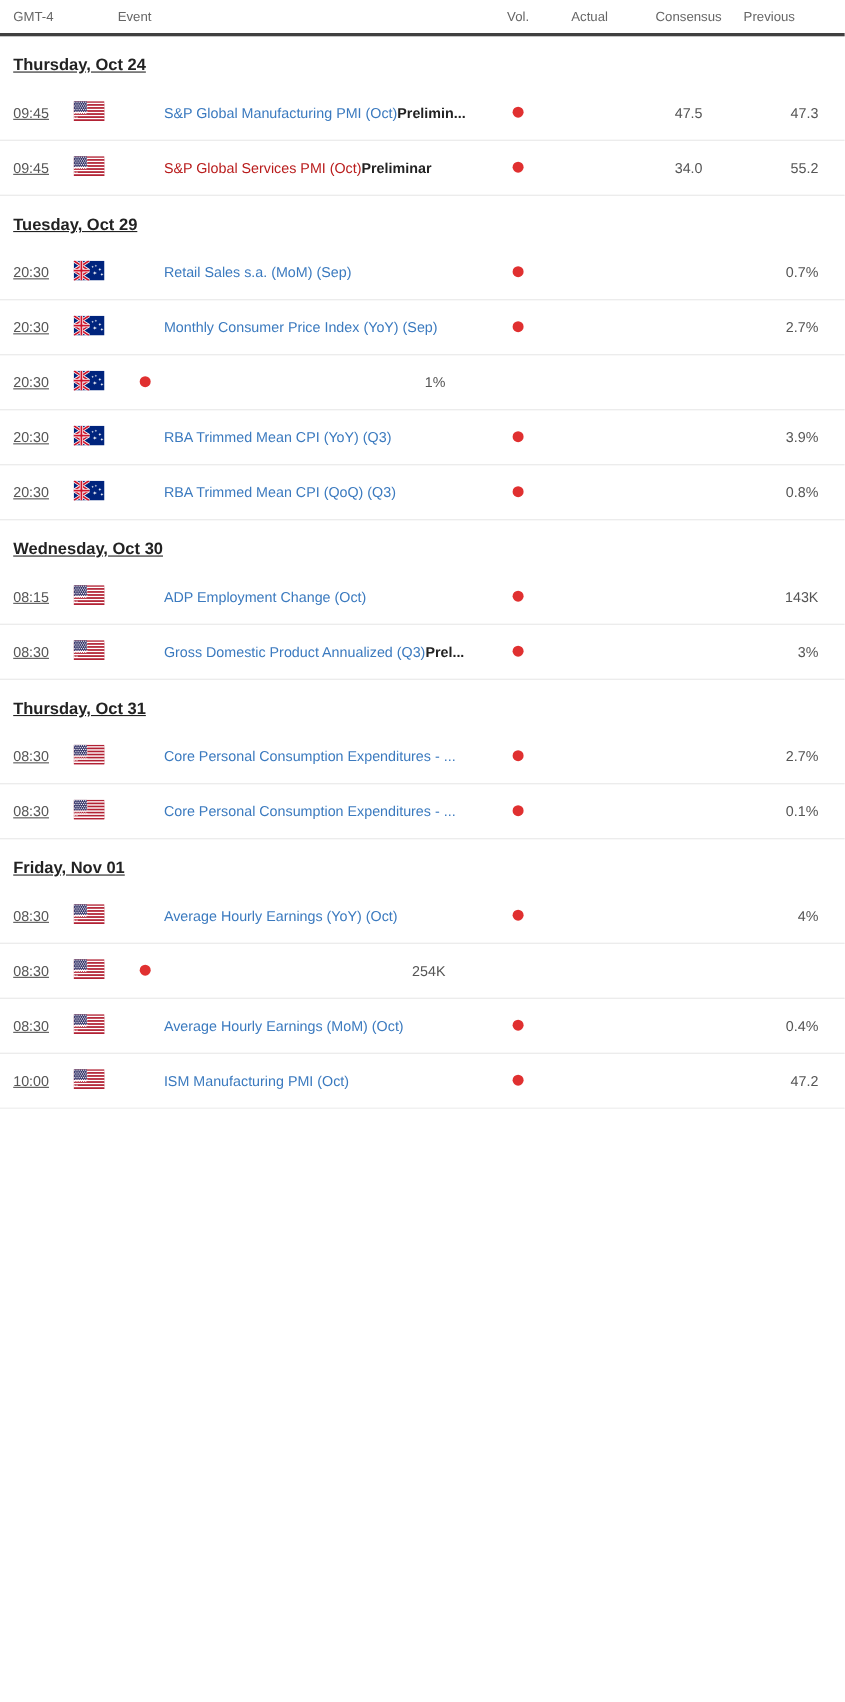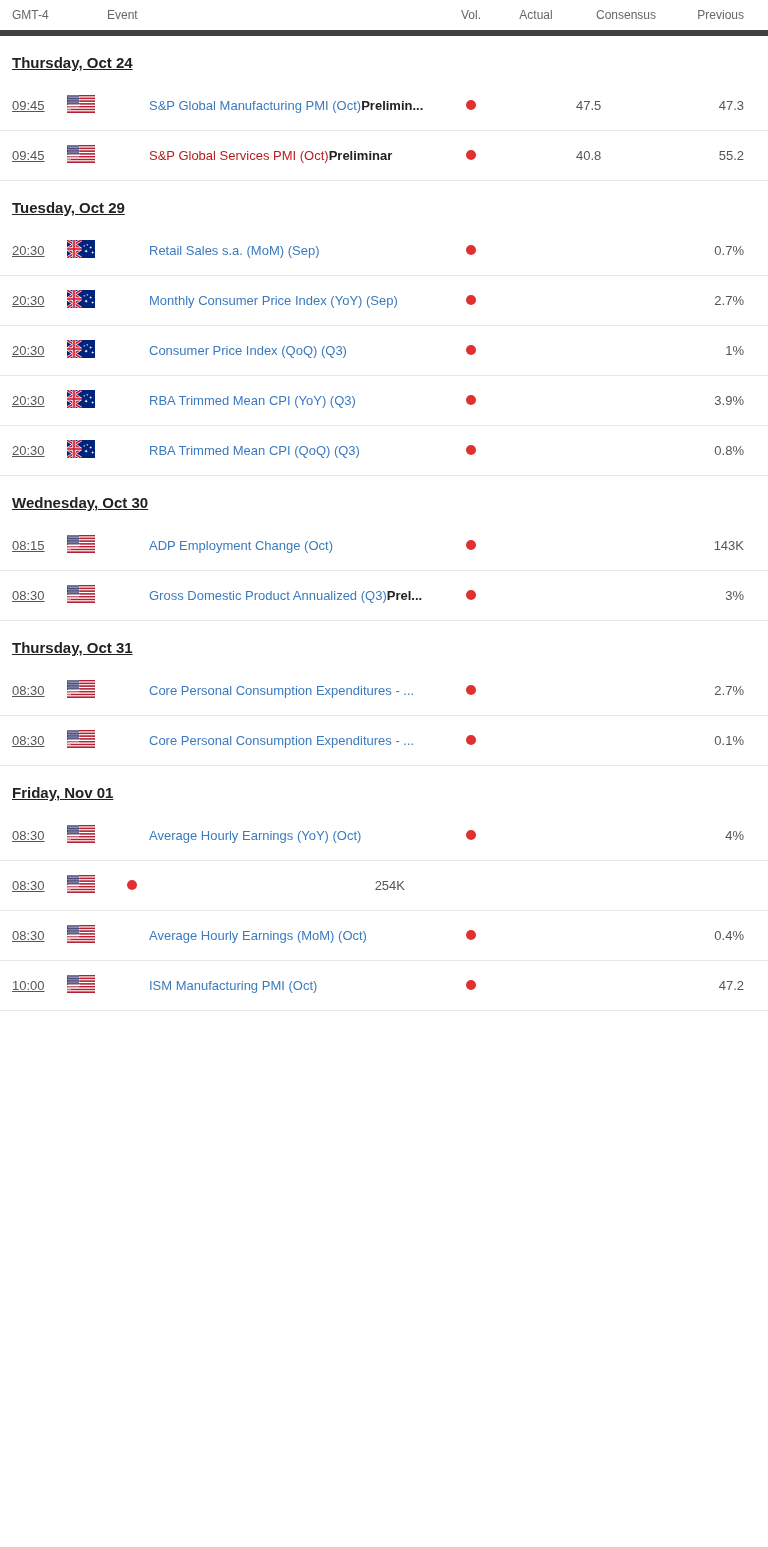--- a/index.html
+++ b/index.html
@@ -8,31 +8,31 @@
       font-size: 13px;
       color: #222;
       background: #fff;
       width: 768px;
     }
 
     .header-row {
       display: flex;
       align-items: center;
       padding: 8px 12px;
-      border-bottom: 6px solid #404040;
+      border-bottom: 3px solid #404040;
       color: #666;
       font-size: 12px;
     }
     .col-time { width: 55px; flex-shrink: 0; }
     .col-flag { width: 40px; flex-shrink: 0; }
     .col-event { flex: 1; }
     .col-vol { width: 50px; flex-shrink: 0; text-align: center; }
     .col-actual { width: 80px; flex-shrink: 0; text-align: center; }
     .col-consensus { width: 100px; flex-shrink: 0; text-align: center; }
-    .col-previous { width: 80px; flex-shrink: 0; text-align: right; padding-right: 12px; }
+    .col-previous { width: 80px; flex-shrink: 0; padding-right: 12px; }
 
     .date-section {
       padding: 18px 12px 10px 12px;
       font-size: 15px;
       font-weight: 600;
       color: #222;
       text-decoration: underline;
     }
 
     .event-row {
@@ -70,21 +70,21 @@
     }
     .actual-cell {
       width: 80px;
       flex-shrink: 0;
       text-align: center;
       color: #555;
     }
     .consensus-cell {
       width: 100px;
       flex-shrink: 0;
-      text-align: left;
+      text-align: center;
       color: #555;
     }
     .previous-cell {
       width: 80px;
       flex-shrink: 0;
       text-align: right;
       padding-right: 12px;
       color: #555;
     }
 
@@ -251,21 +251,21 @@
             <circle cx="6" cy="12.8" r="0.55" fill="#fff"></circle>
             <circle cx="8" cy="12.8" r="0.55" fill="#fff"></circle>
             <circle cx="10" cy="12.8" r="0.55" fill="#fff"></circle>
             <circle cx="12" cy="12.8" r="0.55" fill="#fff"></circle>
             <circle cx="1" cy="14.5" r="0.55" fill="#fff"></circle>
             <circle cx="3" cy="14.5" r="0.55" fill="#fff"></circle>
   </svg></div>
         <div class="event-cell"><span style="color:#b91c1c">S&amp;P Global Services PMI (Oct)</span><span class="bold-tag">Preliminar</span></div>
         <div class="vol-cell"><span class="vol-dot"></span></div>
         <div class="actual-cell"></div>
-        <div class="consensus-cell">40.8</div>
+        <div class="consensus-cell">34.0</div>
         <div class="previous-cell">55.2</div>
       </div>
       <div class="date-section">Tuesday, Oct 29</div>
       <div class="event-row">
         <div class="time-cell">20:30</div>
         <div class="flag-cell"><svg xmlns="http://www.w3.org/2000/svg" width="28" height="18" viewBox="0 0 28 18">
     <rect width="28" height="18" fill="#00247D"></rect>
 
     <line x1="0" y1="0" x2="14" y2="9" stroke="#fff" stroke-width="3"></line>
     <line x1="14" y1="9" x2="0" y2="18" stroke="#fff" stroke-width="3"></line>
@@ -339,21 +339,20 @@
     <rect x="5.5" y="0" width="3" height="18" fill="#fff"></rect>
     <rect x="0" y="8.2" width="14" height="1.6" fill="#CC142B"></rect>
     <rect x="6.2" y="0" width="1.6" height="18" fill="#CC142B"></rect>
 
     <text x="17" y="13" font-size="5" fill="#fff">✦</text>
     <text x="22" y="9" font-size="4" fill="#fff">✦</text>
     <text x="19" y="6" font-size="3" fill="#fff">✦</text>
     <text x="24" y="14" font-size="4" fill="#fff">✦</text>
     <text x="16" y="7" font-size="3" fill="#fff">✦</text>
   </svg></div>
-        <div class="event-cell">Consumer Price Index (QoQ) (Q3)</div>
         <div class="vol-cell"><span class="vol-dot"></span></div>
         <div class="actual-cell"></div>
         <div class="consensus-cell"></div>
         <div class="previous-cell">1%</div>
       </div>
       <div class="event-row">
         <div class="time-cell">20:30</div>
         <div class="flag-cell"><svg xmlns="http://www.w3.org/2000/svg" width="28" height="18" viewBox="0 0 28 18">
     <rect width="28" height="18" fill="#00247D"></rect>
 

